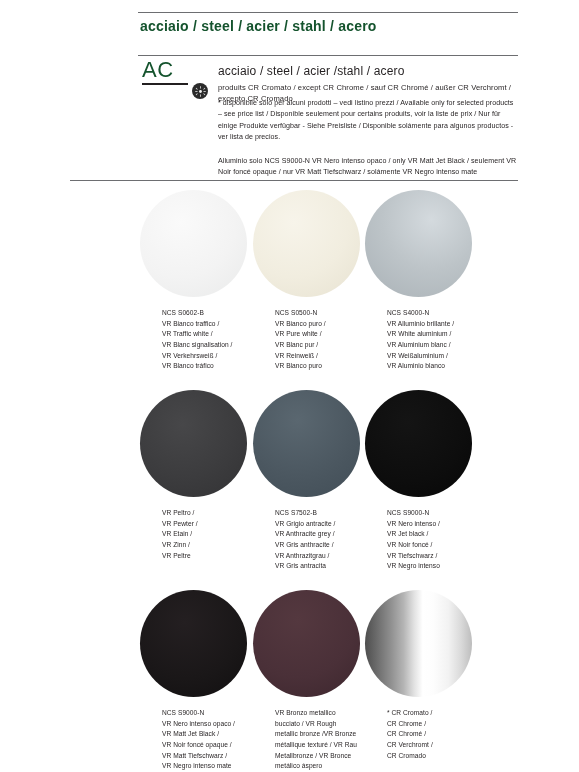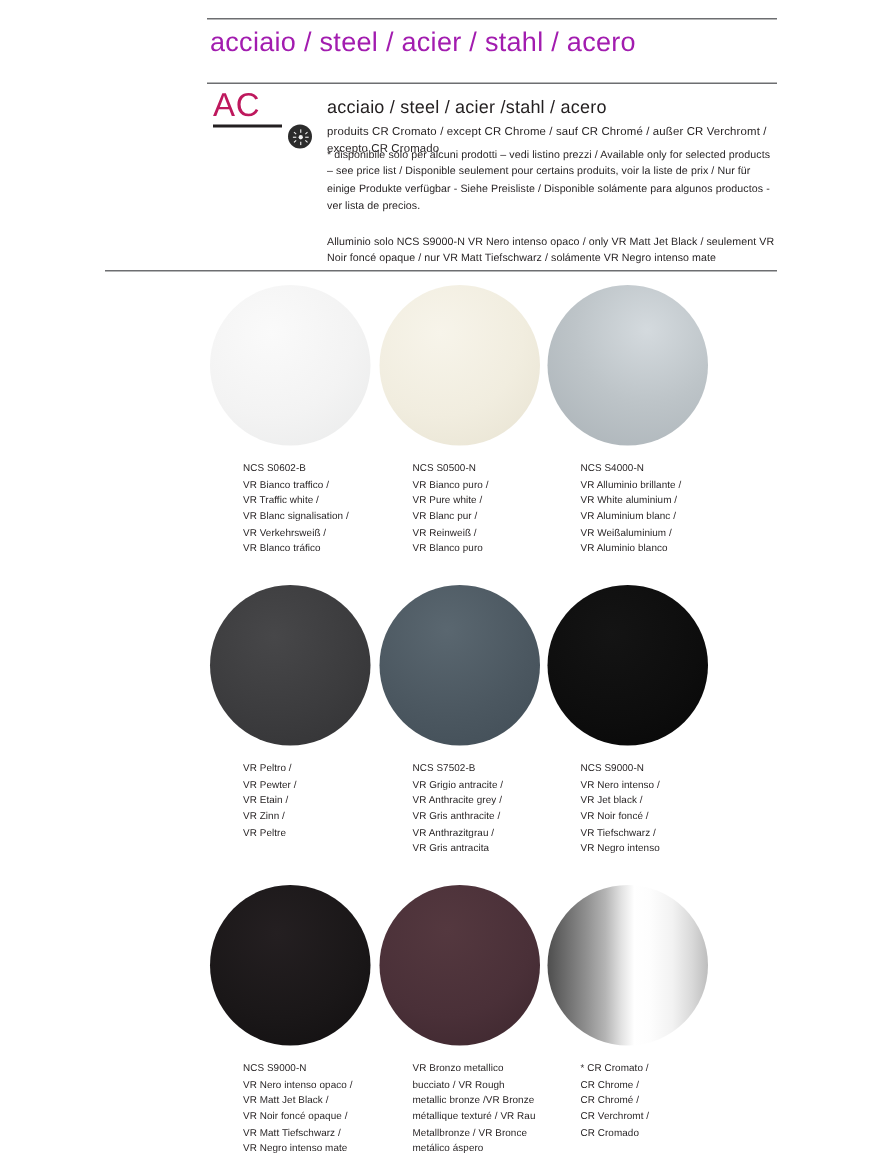--- a/index.html
+++ b/index.html
@@ -26,38 +26,38 @@
   }
   .rule-top    { left: 138px; right: 61px; top: 12px; }
   .rule-mid    { left: 138px; right: 61px; top: 55px; }
   .rule-bottom { left: 70px;  right: 61px; top: 180px; }
 
   
   .title {
     position: absolute;
     left: 140px;
     top: 18px;
-    font-size: 18px;
-    font-weight: 400;
+    font-size: 14px;
+    font-weight: 700;
     letter-spacing: .2px;
-    color: #a21caf;
+    color: #14532d;
     white-space: nowrap;
   }
 
   
   .logo {
     position: absolute;
     left: 142px;
     top: 58px;
     width: 46px;
   }
   .logo-text {
     font-size: 22px;
     letter-spacing: .5px;
-    color: #be185d;
+    color: #14532d;
     line-height: 1.05;
   }
   .logo-underline {
     margin-top: 2px;
     height: 1.5px;
     background: #231f20;
     width: 46px;
   }
 
   

